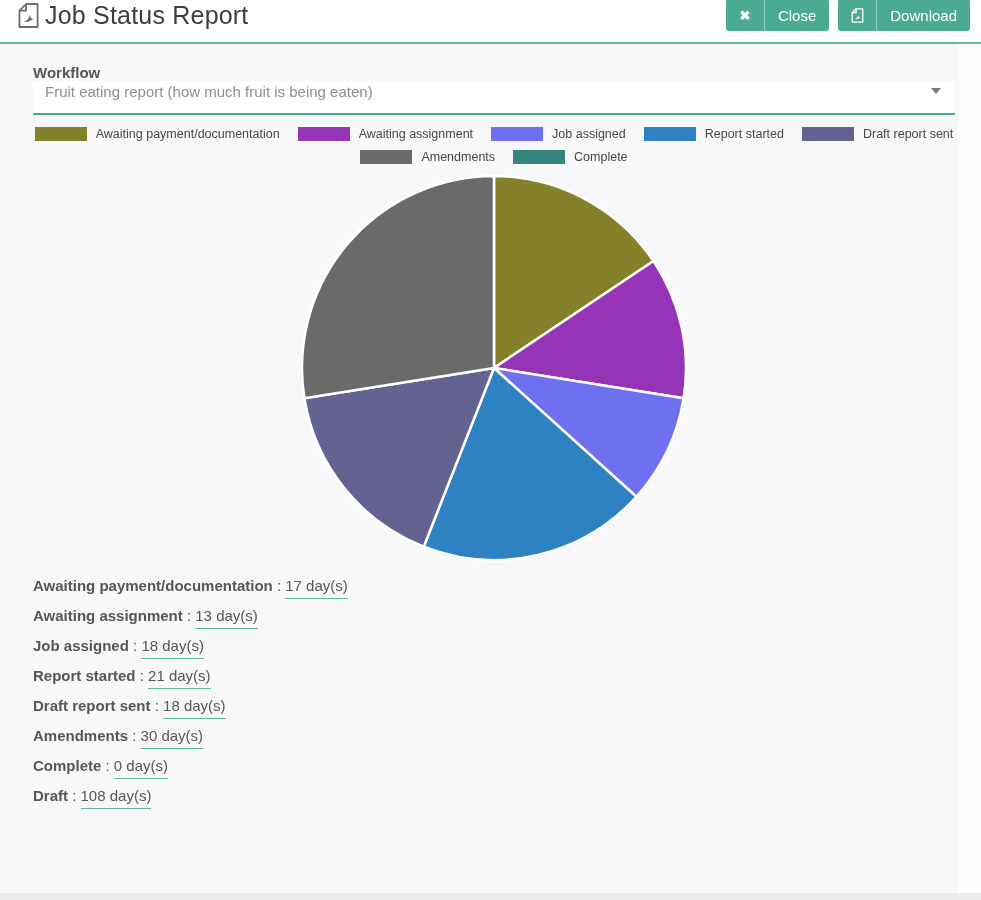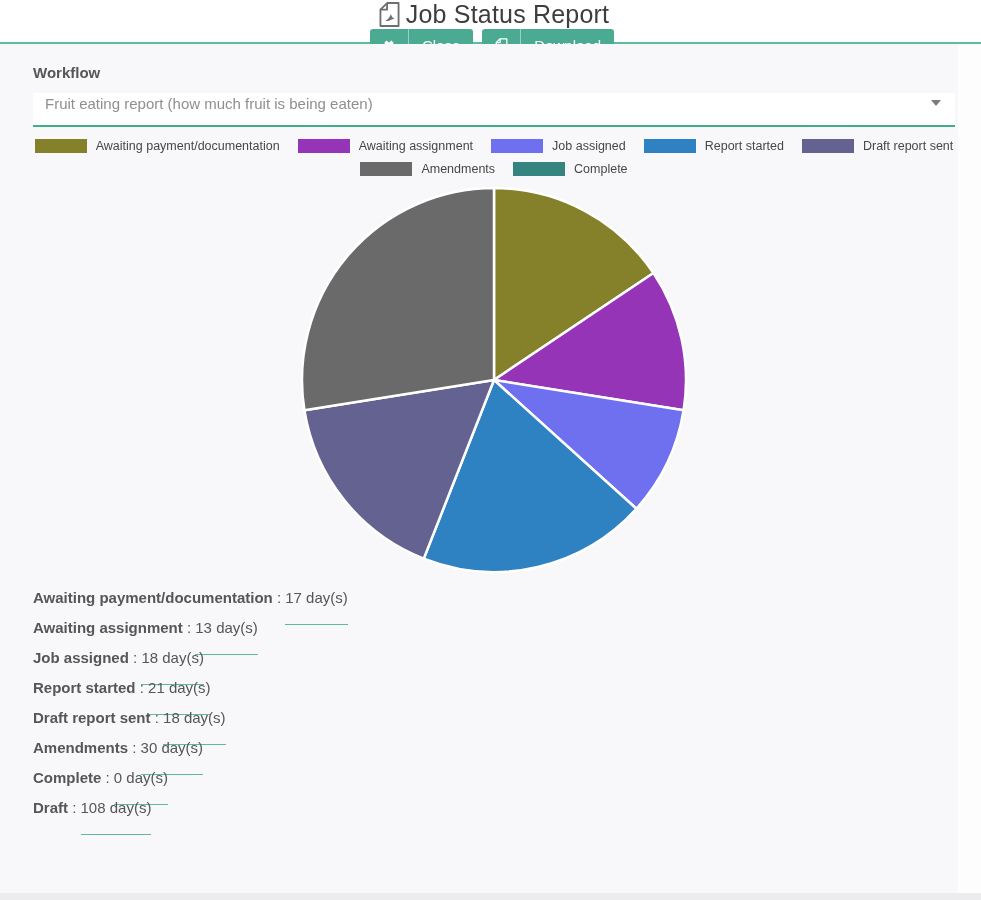--- a/index.html
+++ b/index.html
@@ -12,21 +12,20 @@
 
   
   .modal-header {
     height: 44px;
     background: #ffffff;
     border-bottom: 2px solid #5bbf9d;
     display: flex;
     align-items: center;
     justify-content: space-between;
     padding: 0 11px 12px 14px;
-    flex-direction: column;
   }
   .title-wrap { display: flex; align-items: center; gap: 2px; }
   .pdf-title-icon { width: 29px; height: 29px; flex: 0 0 auto; }
   .page-title {
     font-size: 25px;
     font-weight: 400;
     color: #3d3d3d;
     letter-spacing: 0.2px;
     white-space: nowrap;
   }
@@ -64,21 +63,21 @@
     background: #f8f8fa;
     padding: 20px 3px 0 33px;
   }
   .right-gutter { flex: 1; background: #fdfdfe; }
 
   .wf-label {
     display: block;
     font-size: 15px;
     font-weight: 700;
     color: #565656;
-    margin-bottom: 12px;
+    margin-bottom: 0;
   }
   .wf-select {
     width: 922px;
     height: 34px;
     background: #ffffff;
     border: none;
     border-bottom: 2px solid #3fae8c;
     display: flex;
     align-items: center;
     justify-content: space-between;
@@ -119,21 +118,21 @@
 
   
   .status-list { margin-top: 8px; }
   .status-row { line-height: 30px; font-size: 15px; color: #565656; white-space: nowrap; }
   .status-label { font-weight: 700; color: #565656; }
   .status-sep { color: #565656; }
   .status-value {
     color: #565656;
     text-decoration: none;
     border-bottom: 1px solid #5fbb97;
-    padding-bottom: 18px;
+    padding-bottom: 4px;
     cursor: pointer;
   }
 
   
   .bottom-strip {
     position: absolute;
     left: 0; bottom: 0;
     width: 100%; height: 7px;
     background: #ececef;
   }

